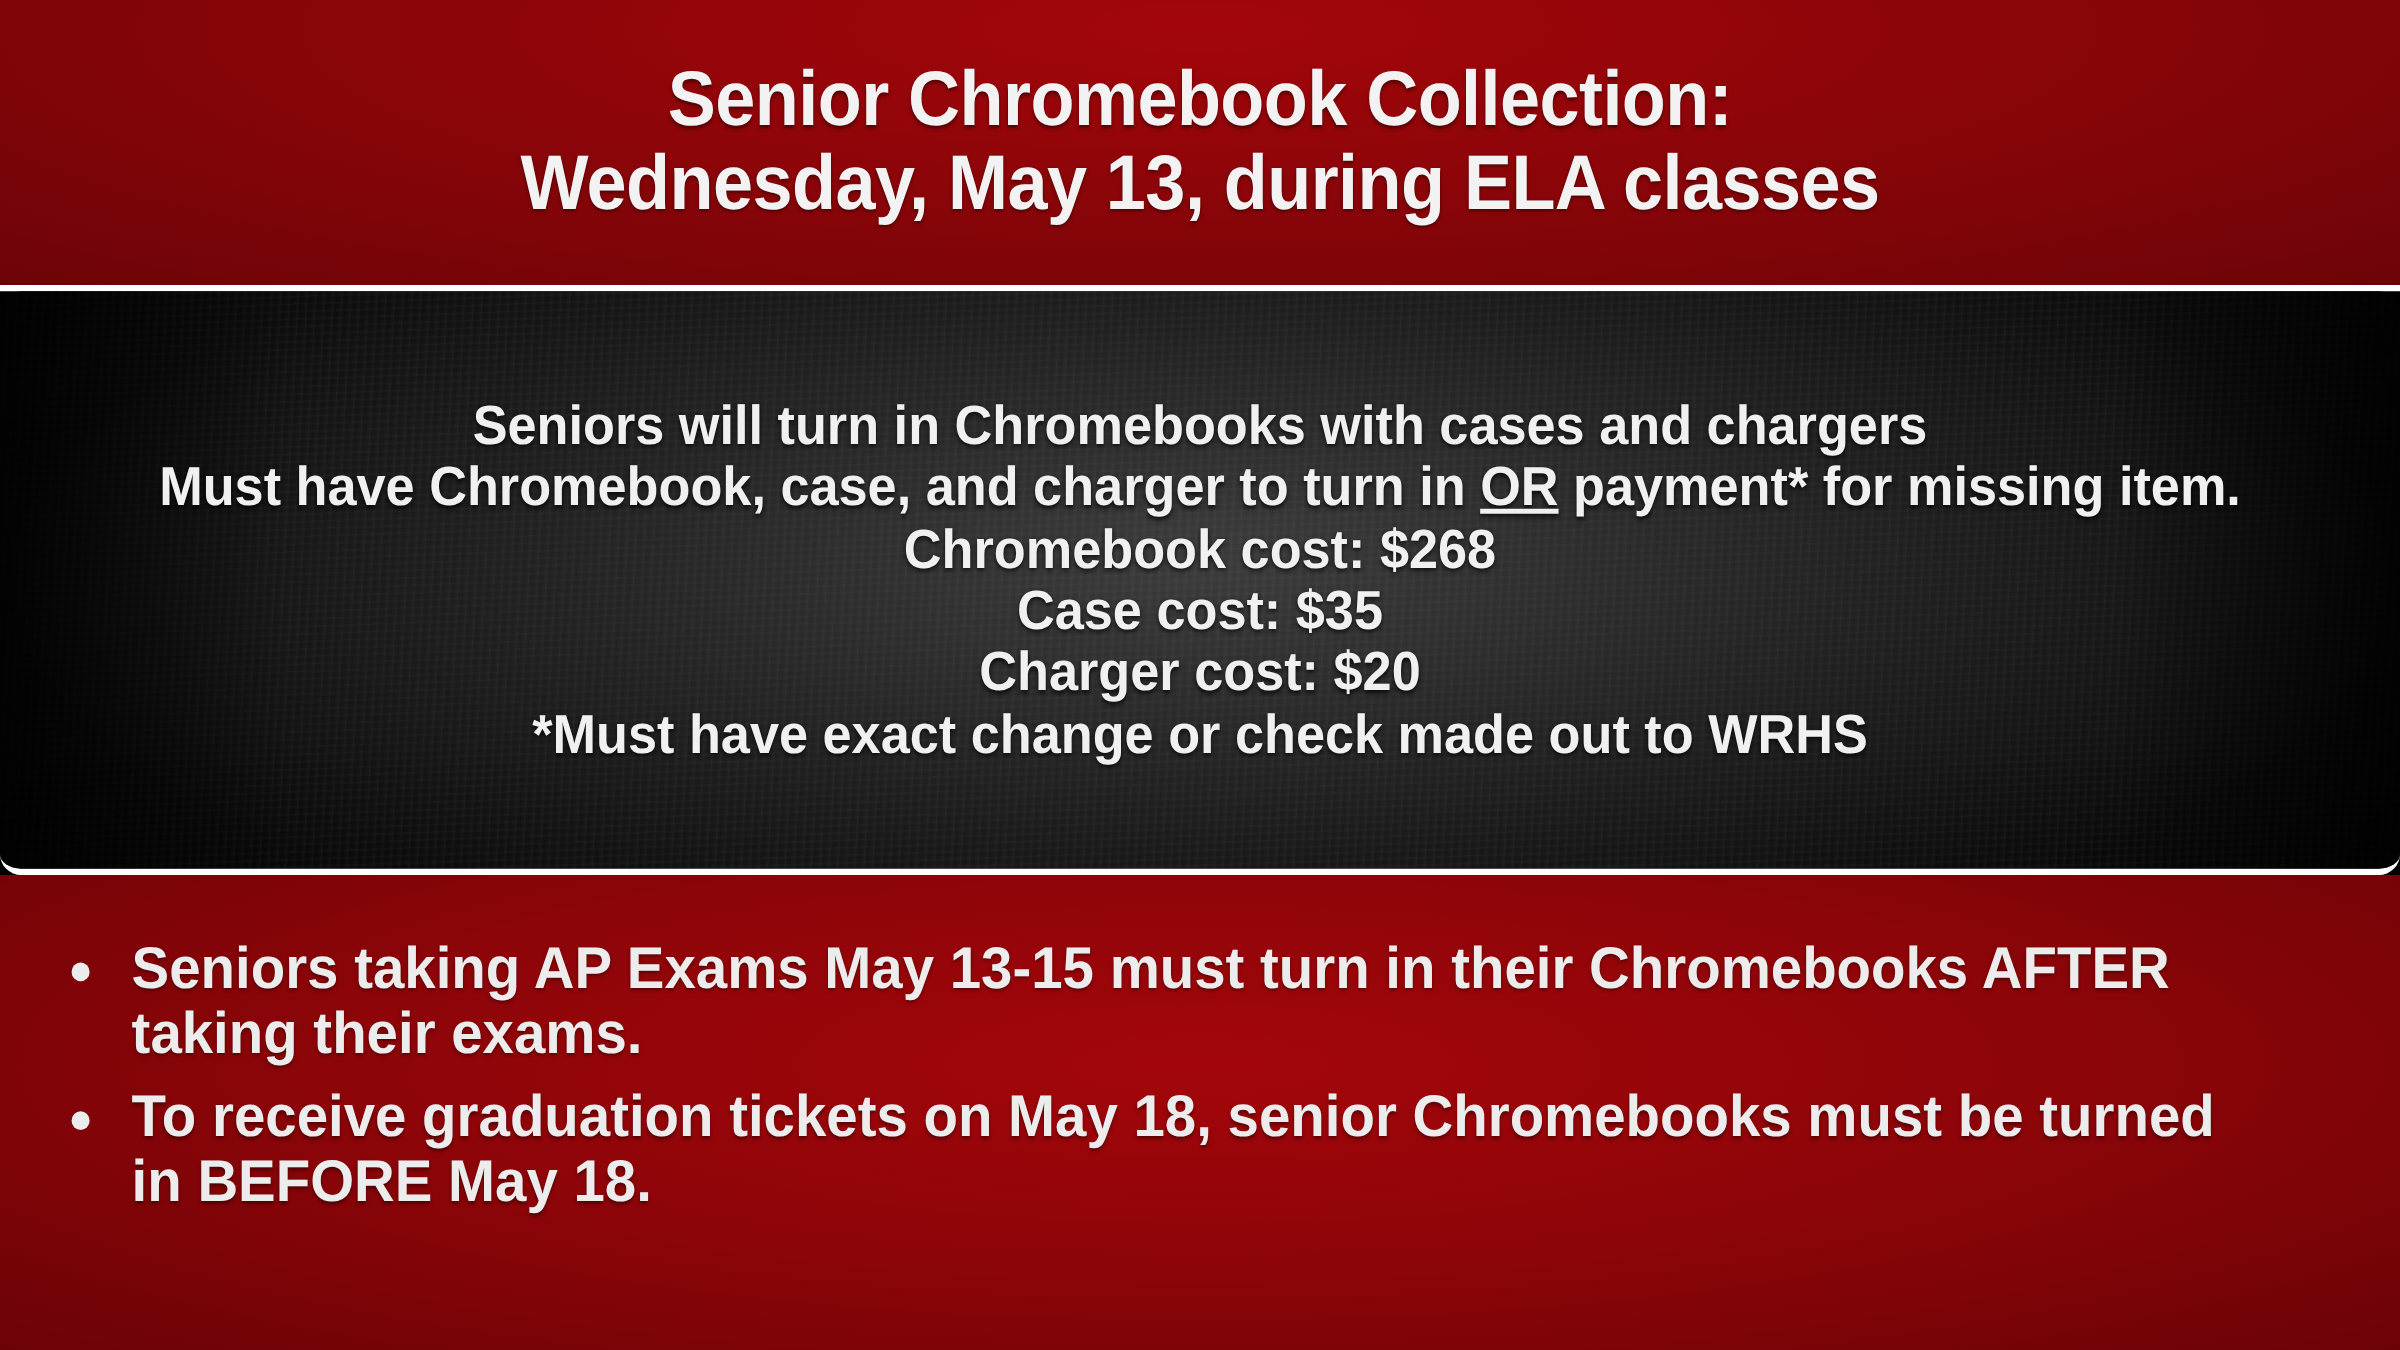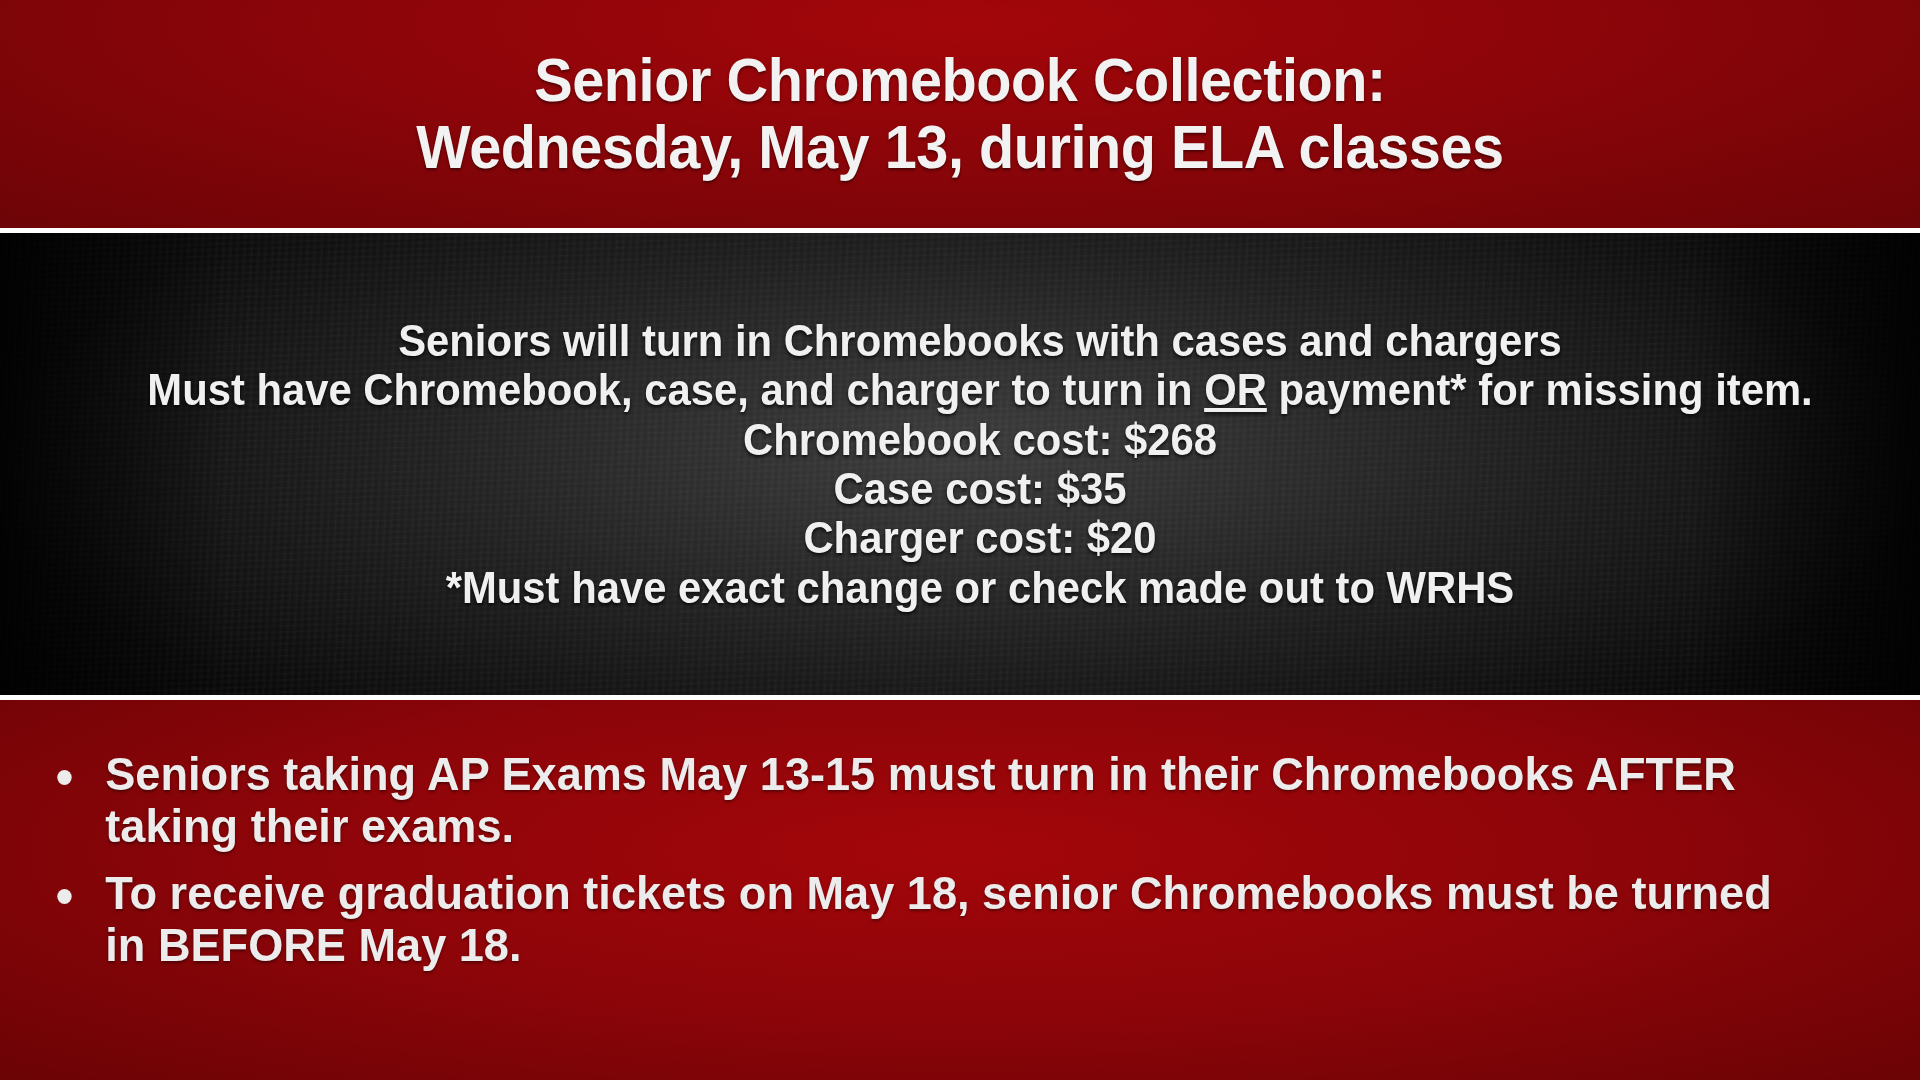--- a/index.html
+++ b/index.html
@@ -51,21 +51,22 @@
   
   .middle {
     position: relative;
     height: 462px;
     background:
       radial-gradient(ellipse 70% 100% at 50% 45%, #2e2e2e 0%, #1a1a1a 40%, #0a0a0a 75%, #000 100%);
     border-bottom: 5px solid #ffffff;
     overflow: hidden;
     display: flex;
     align-items: center;
-    justify-content: flex-end;
+    justify-content: center;
+    border-radius: 17px;
   }
   
   .middle::before {
     content: "";
     position: absolute;
     inset: 0;
     background:
       repeating-linear-gradient(93deg, rgba(255,255,255,0.035) 0px, rgba(255,255,255,0.0) 2px, rgba(0,0,0,0.03) 4px, rgba(255,255,255,0.02) 7px),
       repeating-linear-gradient(178deg, rgba(255,255,255,0.03) 0px, rgba(0,0,0,0.0) 3px, rgba(255,255,255,0.015) 6px);
     opacity: 0.9;

